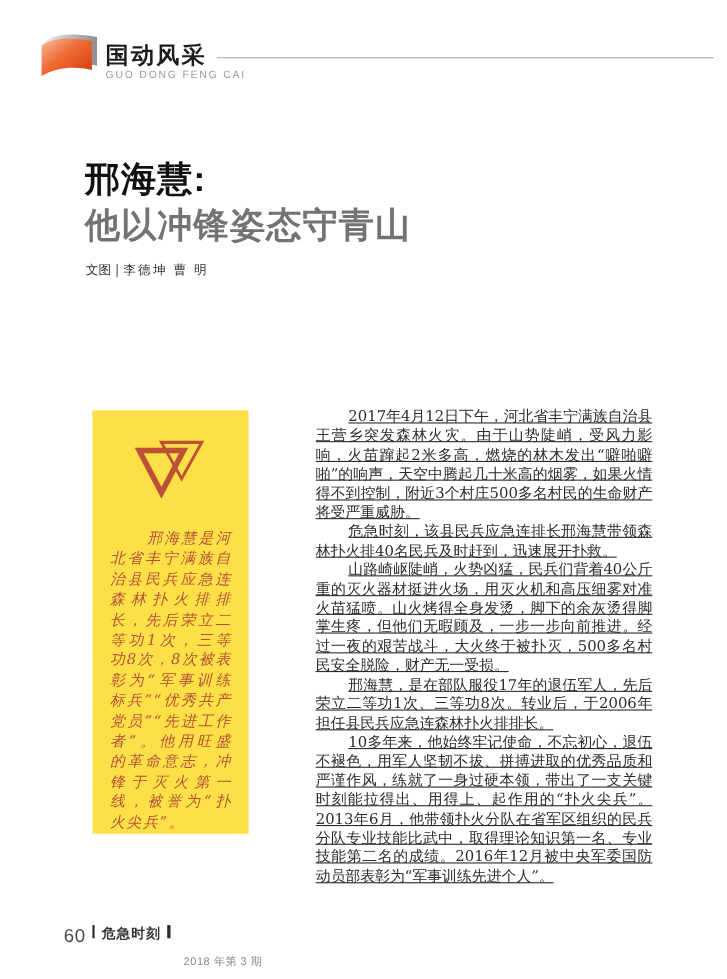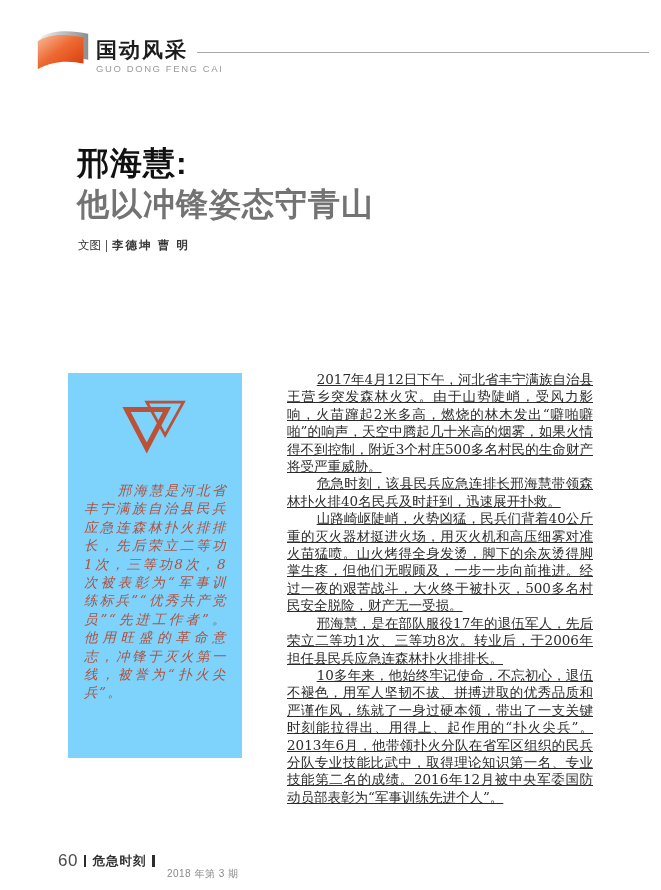--- a/index.html
+++ b/index.html
@@ -36,25 +36,25 @@
   }
   .byline{
     position:absolute;left:78px;top:238px;
     font-size:11.5px;color:#333;display:flex;align-items:center;
     font-family:"DejaVu Serif", serif;
   }
   .byline .bar{
     display:inline-block;width:1px;height:12px;background:#555;
     margin:0 5px;
   }
-  .byline .authors{font-weight:700;letter-spacing:2px;font-family:"Liberation Sans", sans-serif;}
+  .byline .authors{font-weight:400;letter-spacing:2px;font-family:"Liberation Sans", sans-serif;}
   
   .sidebox{
-    position:absolute;left:68px;top:373px;width:174px;height:385px;
-    background:#7dd3fc;
+    position:absolute;left:84px;top:373px;width:142px;height:385px;
+    background:#fde047;
   }
   .logo{
     display:block;margin:24px auto 0 auto;width:66px;height:58px;
   }
   .side-text{
     margin:26px 15px 0 16px;
     font-family:"DejaVu Serif", serif;
     font-style:italic;
     font-size:13.5px;line-height:18.4px;
     color:#b3503a;
@@ -67,21 +67,21 @@
     position:absolute;left:287px;top:371px;width:306px;
     font-family:"DejaVu Serif", serif;
     font-size:13.5px;line-height:17.4px;color:#2b2b2b;
     text-align:justify;
     text-decoration:underline;
   }
   .bodycol p{margin:0;text-indent:2.2em;}
   
   .footer{
     position:absolute;left:58px;top:841px;
-    display:flex;align-items:center;
+    display:flex;align-items:flex-start;
   }
   .page-number{font-size:17px;color:#4a4a4a;letter-spacing:0.5px;}
   .footer .fbar{
     display:inline-block;width:2.5px;height:12px;background:#2c2c2c;
     margin:0 6px;
   }
   .magazine-name{font-size:12.5px;font-weight:700;color:#333;letter-spacing:1px;}
   .issue{font-size:10px;color:#8a8a8a;letter-spacing:0.5px;margin-left:6px;margin-top:26px;}
 </style>
 </head>

